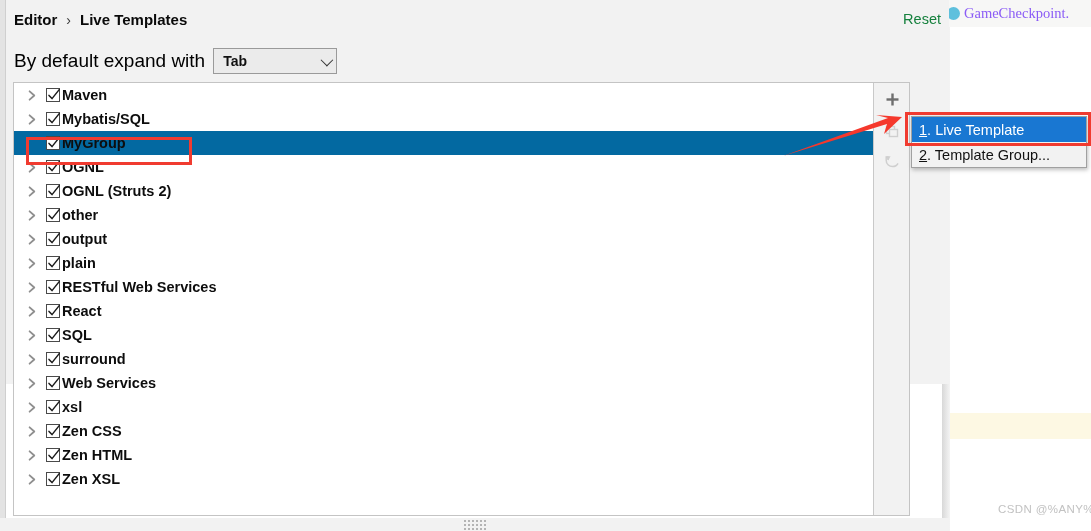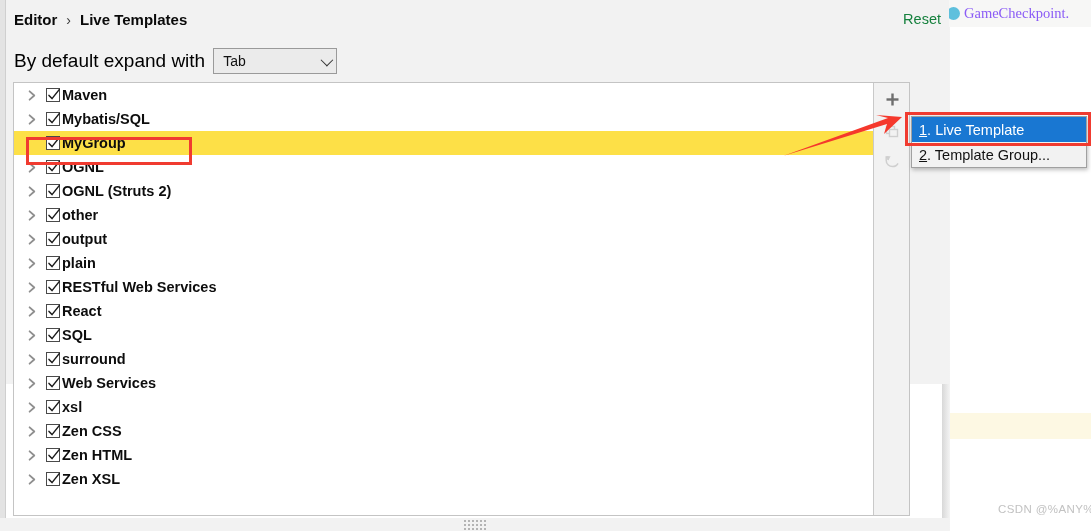--- a/index.html
+++ b/index.html
@@ -97,20 +97,21 @@
   }
   #expand-label { font-size: 19px; color: #000000; }
   #expand-combo {
     margin-left: 8px;
     width: 124px; height: 26px;
     background: #ebebeb;
     border: 1px solid #9a9a9a;
     display: flex; align-items: center; justify-content: space-between;
     padding: 0 6px 0 9px;
     cursor: pointer;
+    font-weight: bold;
   }
   #expand-combo-value { font-size: 14px; color: #111; }
   .chev {
     width: 9px; height: 9px;
     border-right: 1.6px solid #333; border-bottom: 1.6px solid #333;
     transform: rotate(45deg) translateY(-2px);
     flex: 0 0 auto;
   }
 
   
@@ -123,21 +124,21 @@
   #tree-list {
     position: absolute; left: 0; top: 0; width: 879px; height: 432px;
     overflow: hidden;
     background: #ffffff;
   }
   .tree-row {
     height: 24px; display: flex; align-items: center;
     padding-left: 14px;
     position: relative;
   }
-  .tree-row.selected { background: #fde047; }
+  .tree-row.selected { background: #0369a1; }
   .arrow {
     width: 14px; flex: 0 0 auto;
     font-size: 13px; color: #8b8b8b;
     display: flex; align-items: center; justify-content: flex-start;
   }
   .arrow svg { display: block; }
   .cb {
     width: 14px; height: 14px; flex: 0 0 auto;
     border: 1px solid #4a4a4a; background: #fff;
     margin-right: 2px; margin-left: 4px;

